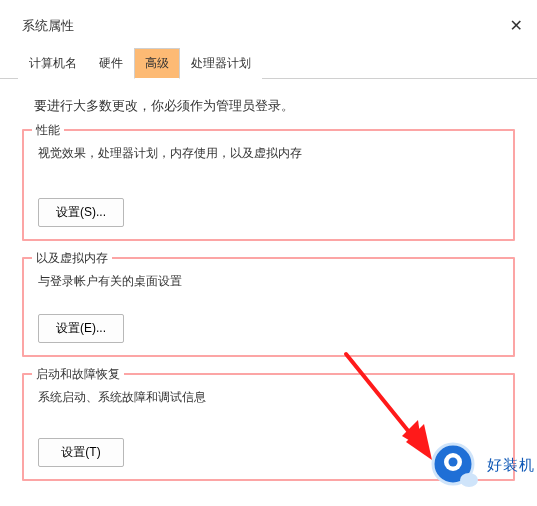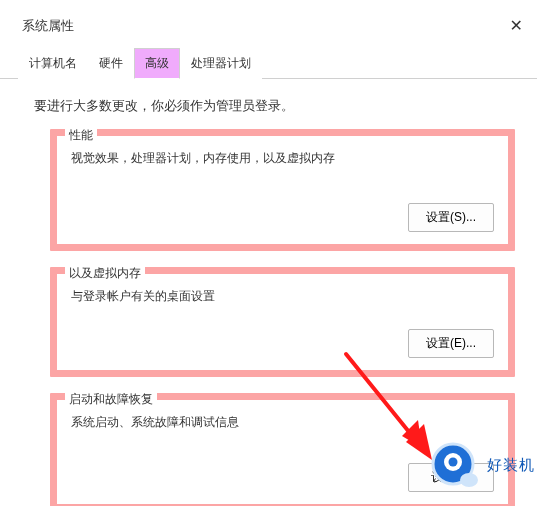--- a/index.html
+++ b/index.html
@@ -39,52 +39,50 @@
     color: #333;
     cursor: pointer;
     border: 1px solid transparent;
     position: relative;
     top: 1px;
     background: #fff;
   }
   .tab.active {
     border: 1px solid #d0d0d0;
     border-bottom: 1px solid #fff;
-    background: #f0abfc;
+    background: #fdba74;
   }
   .content {
     padding: 14px 22px 10px 22px;
   }
   .admin-note {
     font-size: 13px;
     margin: 4px 12px 14px 12px;
   }
   .group {
-    border: 7px solid #fca5a5;
+    border: 2px solid #fca5a5;
     border-radius: 1px;
     padding: 12px 14px 12px 14px;
     margin-bottom: 16px;
     position: relative;
-    margin-left: 28px;
   }
   .group-title {
     position: absolute;
     top: -9px;
     left: 8px;
     background: #fff;
     padding: 0 4px;
     font-size: 12px;
   }
   .group-desc {
     font-size: 12px;
     margin-top: 2px;
   }
   .btn-row {
     display: flex;
-    justify-content: flex-end;
     margin-top: 36px;
   }
   .group.short .btn-row { margin-top: 24px; }
   .btn {
     border: 1px solid #b8b8b8;
     background: #fdfdfd;
     padding: 5px 16px;
     font-size: 12px;
     font-family: inherit;
     cursor: pointer;

